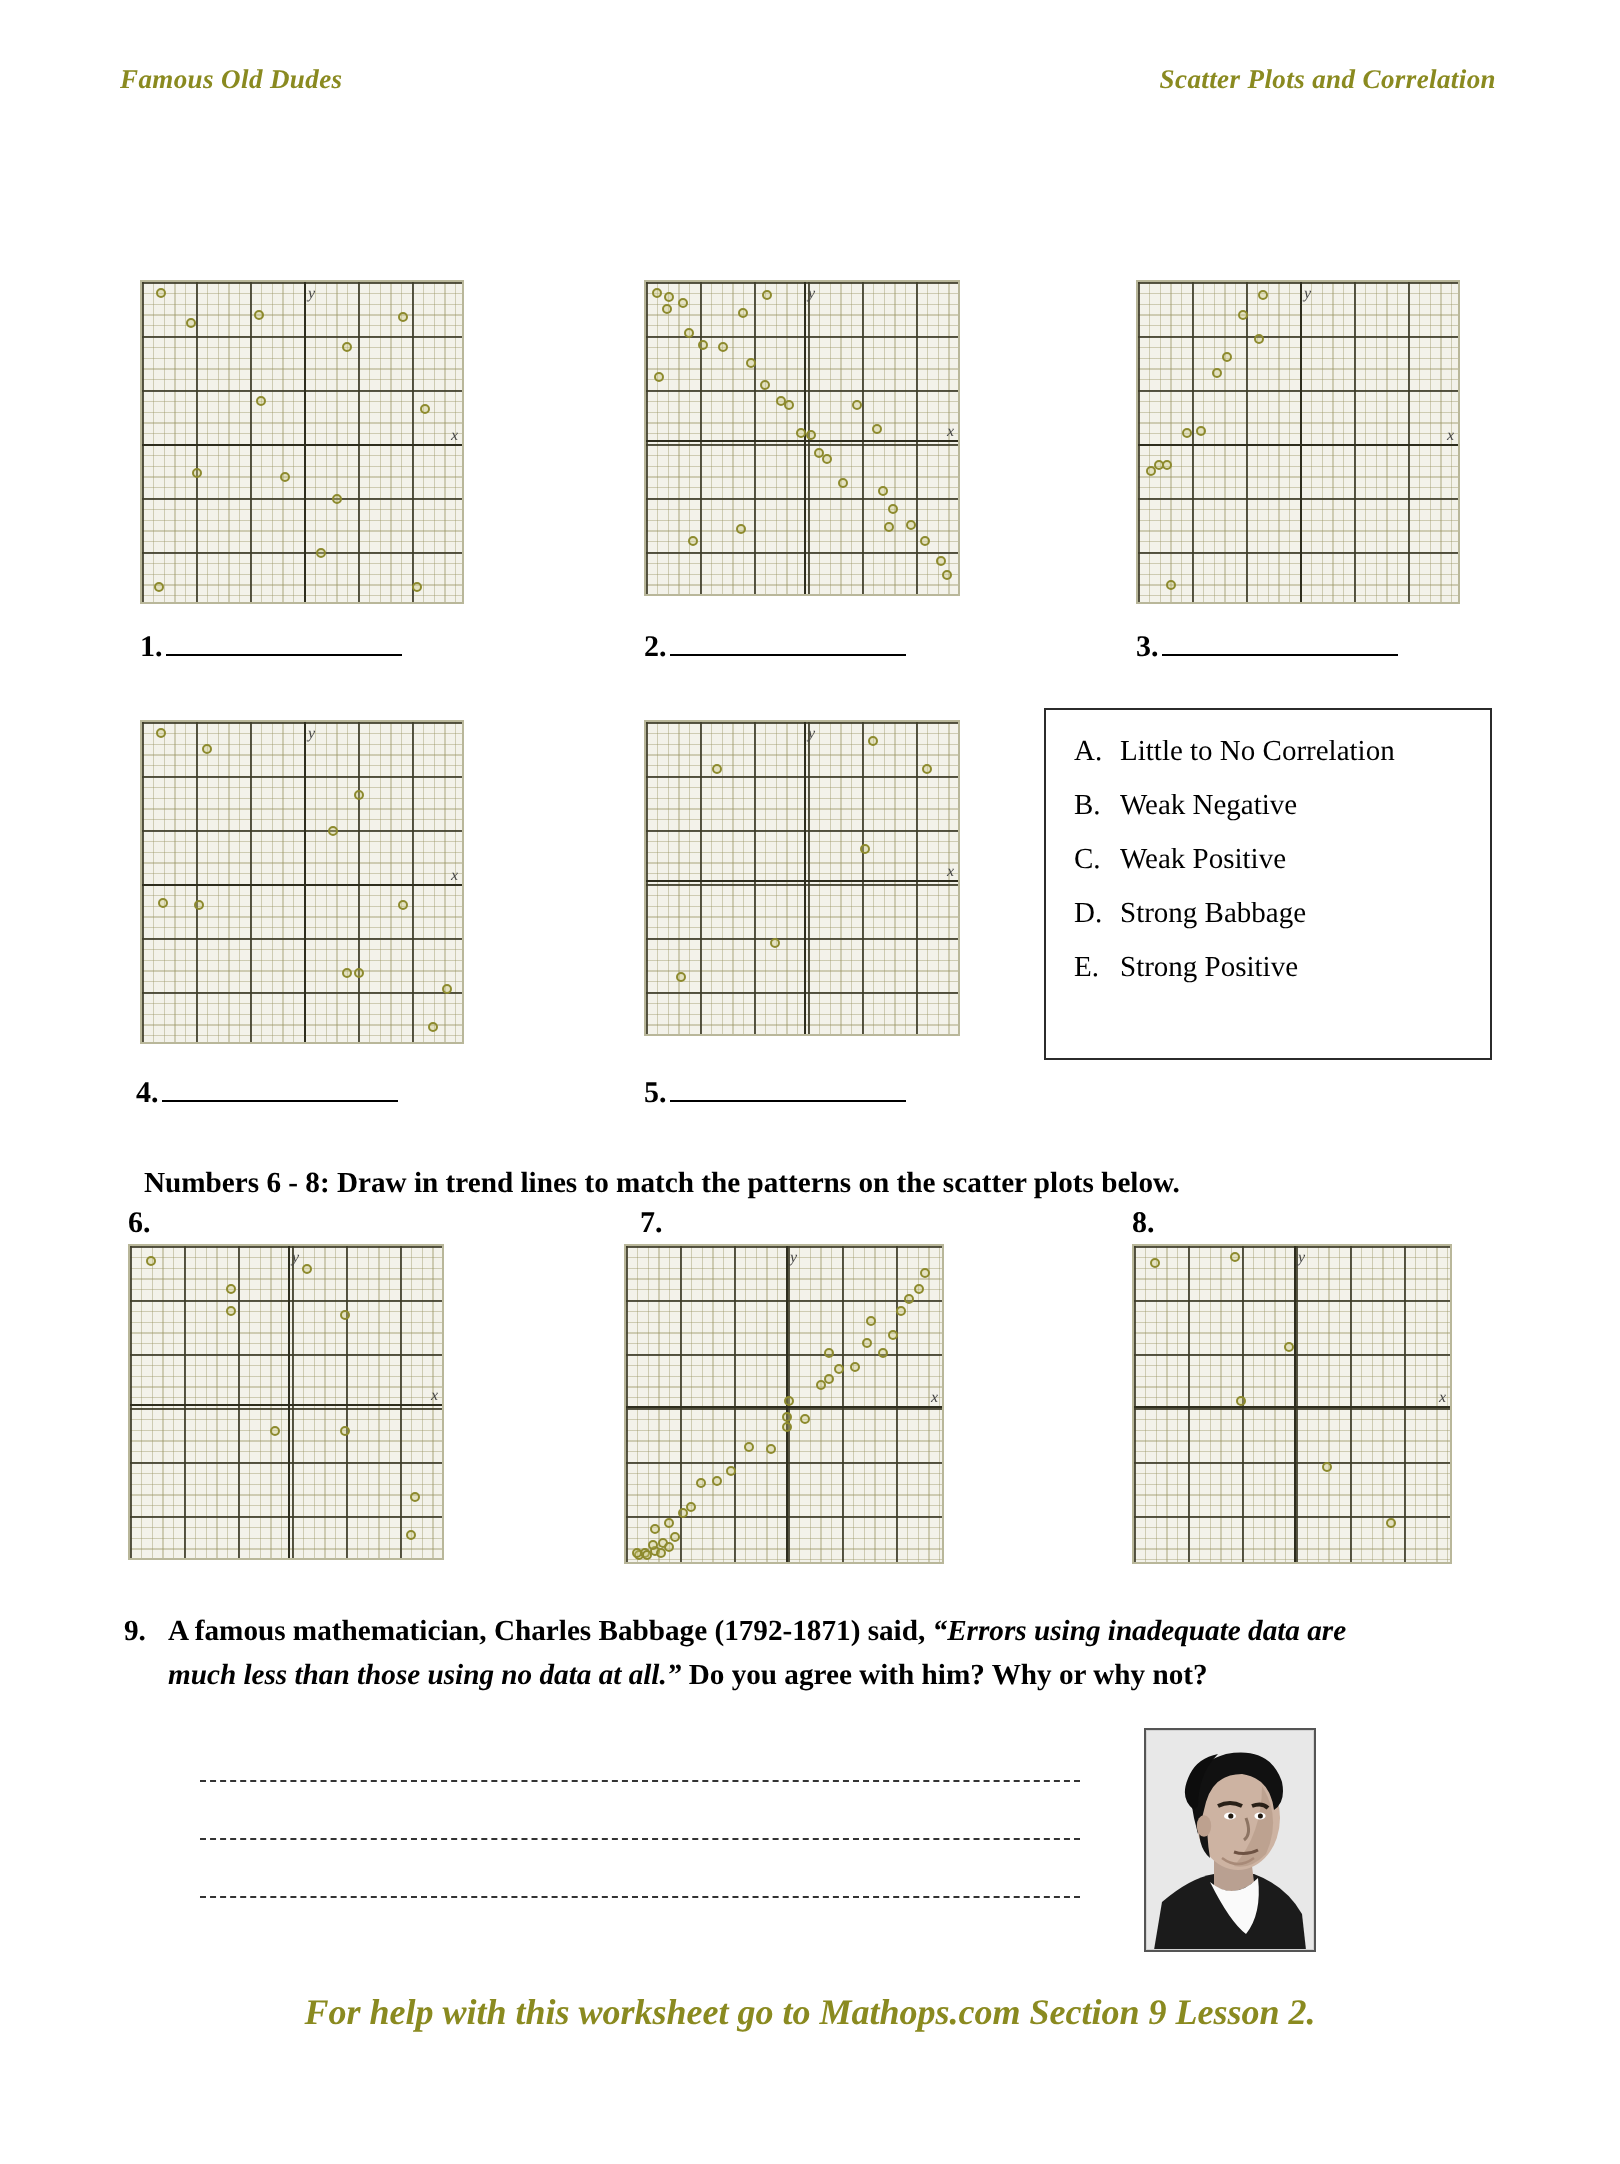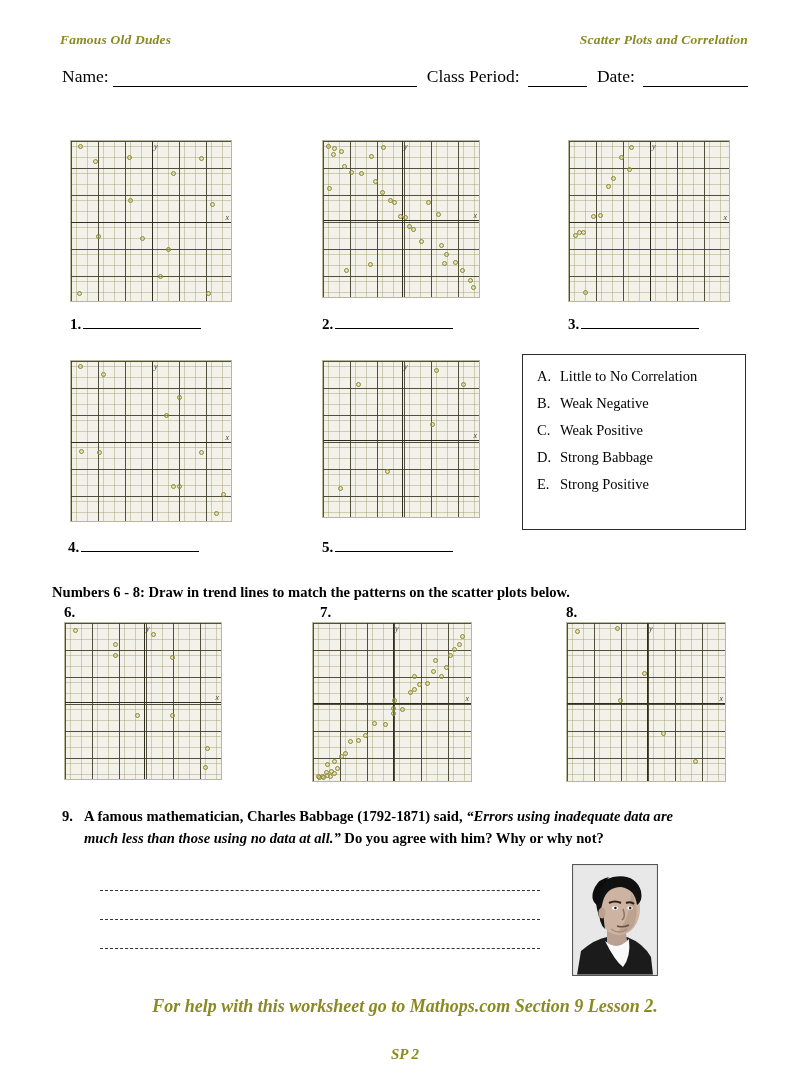--- a/index.html
+++ b/index.html
@@ -58,21 +58,21 @@
   .rule-date   { width: 110px; margin-left: 4px; }
 
   
   .instr {
     position: absolute;
     font-weight: bold;
     font-size: 14.6px;
     white-space: nowrap;
   }
   #instr1 { top: 99px; left: 66px; }
-  #instr2 { top: 584px; left: 52px; }
+  #instr2 { top: 584px; left: 72px; }
 
   
   .graph {
     position: absolute;
     box-sizing: border-box;
     background-color: #f3f2ea;
     border: 1px solid #b9b79a;
   }
   .graph .gridfine {
     position: absolute;
@@ -210,28 +210,20 @@
   #foot3 { top: 1046px; font-size: 15px; }
 </style>
 </head>
 <body>
 
 <div class="page">
 
   <div class="hdr hdr-left">Famous Old Dudes</div>
   <div class="hdr hdr-right">Scatter Plots and Correlation</div>
 
-  <div class="nameline">
-    <span class="lbl">Name:</span>
-    <span class="rule rule-name"></span>
-    <span class="lbl">Class Period:</span>
-    <span class="rule rule-period"></span>
-    <span class="lbl">Date:</span>
-    <span class="rule rule-date"></span>
-  </div>
 
 
   <div id="plot-layer">
       <div class="graph" style="left: 70px; top: 140px; width: 162px; height: 162px;">
         <div class="gridfine"></div>
         <div class="gridmajor"></div>
         <div class="axis axis-x" style="top: 81px;"></div>
         <div class="axis axis-y" style="left: 81px;"></div>
         <div class="axlabel" style="left: 83px; top: 1px;">y</div>
         <div class="axlabel" style="right: 2px; top: 72px;">x</div>
@@ -514,15 +506,14 @@
 
       <path d="M44 61 Q50 63 56 60" stroke="#6d5243" stroke-width="1.5" fill="none"></path>
 
       <path d="M38 64 Q46 70 54 64" stroke="#a88a78" stroke-width="1.2" fill="none"></path>
 
       <rect x="0" y="0" width="84" height="110" fill="none" stroke="#d2d2d2" stroke-width="1"></rect>
     </svg>
   </div>
 
   <div class="footer" id="foot1">For help with this worksheet go to Mathops.com Section 9 Lesson 2.</div>
-  <div class="footer" id="foot3">SP 2</div>
 
 </div>
 
 </body></html>

